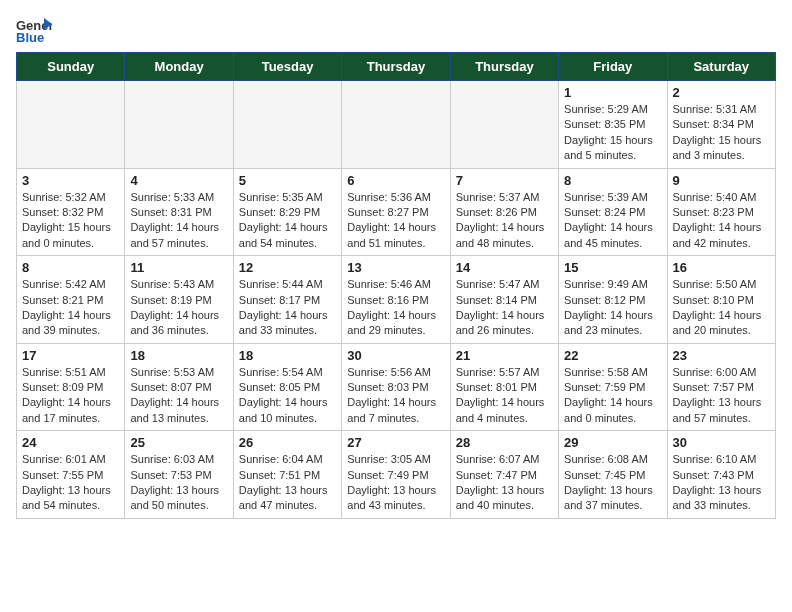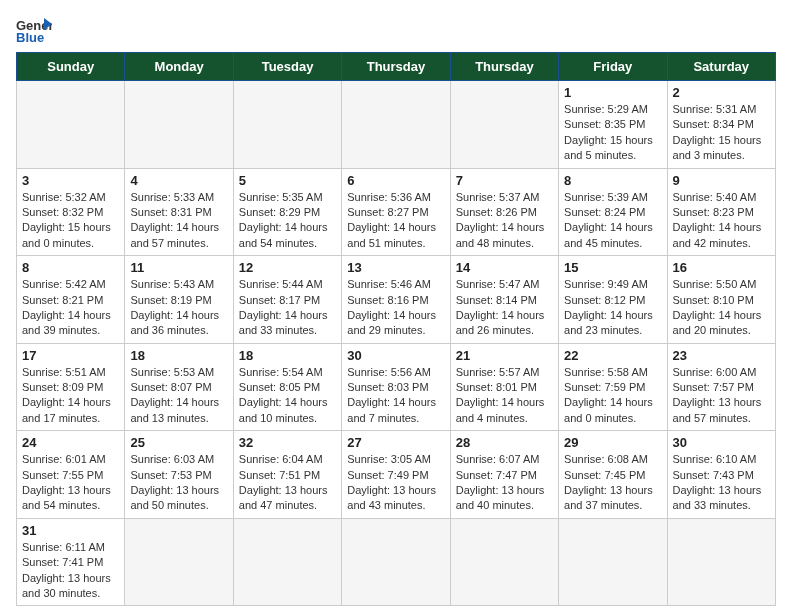--- a/index.html
+++ b/index.html
@@ -289,21 +289,21 @@
 and 54 minutes.</div>
         </td>
         <td class="cal-cell">
           <div class="day-num">25</div>
           <div class="cell-text">Sunrise: 6:03 AM
 Sunset: 7:53 PM
 Daylight: 13 hours
 and 50 minutes.</div>
         </td>
         <td class="cal-cell">
-          <div class="day-num">32</div>
+          <div class="day-num">26</div>
           <div class="cell-text">Sunrise: 6:04 AM
 Sunset: 7:51 PM
 Daylight: 13 hours
 and 47 minutes.</div>
         </td>
         <td class="cal-cell">
           <div class="day-num">27</div>
           <div class="cell-text">Sunrise: 3:05 AM
 Sunset: 7:49 PM
 Daylight: 13 hours
@@ -323,30 +323,15 @@
 Daylight: 13 hours
 and 37 minutes.</div>
         </td>
         <td class="cal-cell">
           <div class="day-num">30</div>
           <div class="cell-text">Sunrise: 6:10 AM
 Sunset: 7:43 PM
 Daylight: 13 hours
 and 33 minutes.</div>
         </td>
-      </tr>
-      <tr>
-        <td class="cal-cell">
-          <div class="day-num">31</div>
-          <div class="cell-text">Sunrise: 6:11 AM
-Sunset: 7:41 PM
-Daylight: 13 hours
-and 30 minutes.</div>
-        </td>
-        <td class="cal-cell empty"></td>
-        <td class="cal-cell empty"></td>
-        <td class="cal-cell empty"></td>
-        <td class="cal-cell empty"></td>
-        <td class="cal-cell empty"></td>
-        <td class="cal-cell empty"></td>
       </tr>
     </tbody>
 </table>
 
 </body></html>

